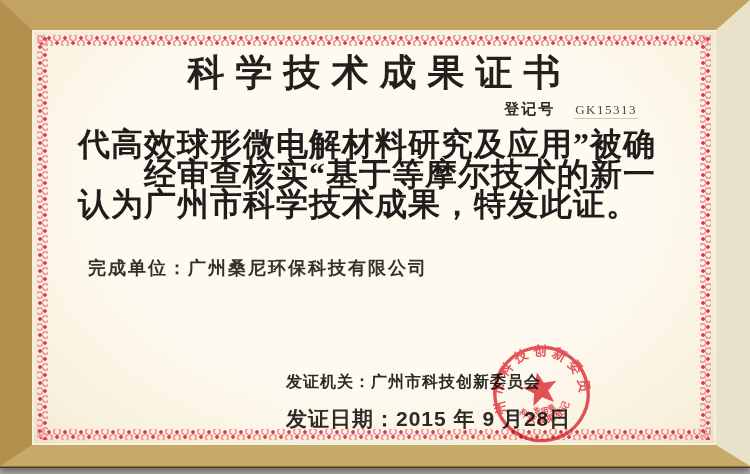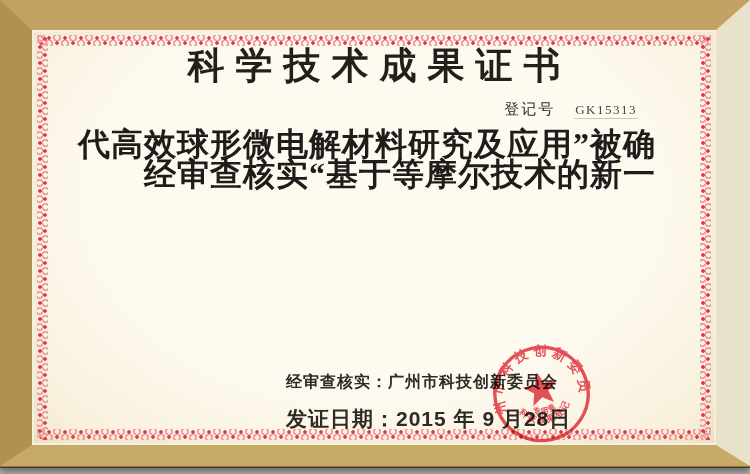--- a/index.html
+++ b/index.html
@@ -56,28 +56,28 @@
   .deco-left { left:3px; }
   .deco-right { right:3px; }
   
   .title {
     position:absolute; top:4px; left:0; right:0;
     text-align:center;
     font-family:"Liberation Sans", sans-serif;
     font-weight:bold;
     font-size:37px; letter-spacing:11px; padding-left:11px;
     color:#221f1c;
-    margin:5px;
+    margin:12px;
   }
   .reg {
     position:absolute; top:68px; right:76px;
     white-space:nowrap;
   }
   .reg-label {
-    font-weight:normal; font-size:15px; color:#2b2824; letter-spacing:2px;
+    font-weight:bold; font-size:15px; color:#2b2824; letter-spacing:2px;
   }
   .reg-no {
     font-family:"Liberation Serif", serif;
     font-size:13px; color:#4a443c; letter-spacing:1.5px;
     border-bottom:1px solid rgba(120,100,70,.35);
     padding:0 1px 1px 1px; margin-left:19px;
   }
   .body-text {
     position:absolute; top:97px; left:44px; right:24px;
     font-family:"Liberation Serif", serif;
@@ -131,25 +131,29 @@
 
     <h1 class="title">科学技术成果证书</h1>
 
     <div class="reg">
       <span class="reg-label">登记号</span><span class="reg-no">GK15313</span>
     </div>
 
     <div class="body-text">
       <div class="body-line">代高效球形微电解材料研究及应用”被确</div>
       <div class="body-line indent">经审查核实“基于等摩尔技术的新一</div>
+      <div class="body-line">认为广州市科学技术成果，特发此证。</div>
     </div>
 
+    <div class="completed">
+      <span>完成单位：</span><span>广州桑尼环保科技有限公司</span>
+    </div>
 
     <div class="issuer">
-      <span>经审查核实：</span><span>广州市科技创新委员会</span>
+      <span>发证机关：</span><span>广州市科技创新委员会</span>
     </div>
 
     <div class="issue-date">
       <span>发证日期：</span><span>2015 年 9 月28日</span>
     </div>
 
     <svg class="seal" viewBox="0 0 100 100">
       <defs>
         <path id="ringPath" d="M 16.2,61.7 A 36.5,36.5 0 1 1 83.8,61.7"></path>
         <path id="arcPath" d="M 25.1,59.6 A 27.5,27.5 0 0 0 74.9,59.6"></path>

